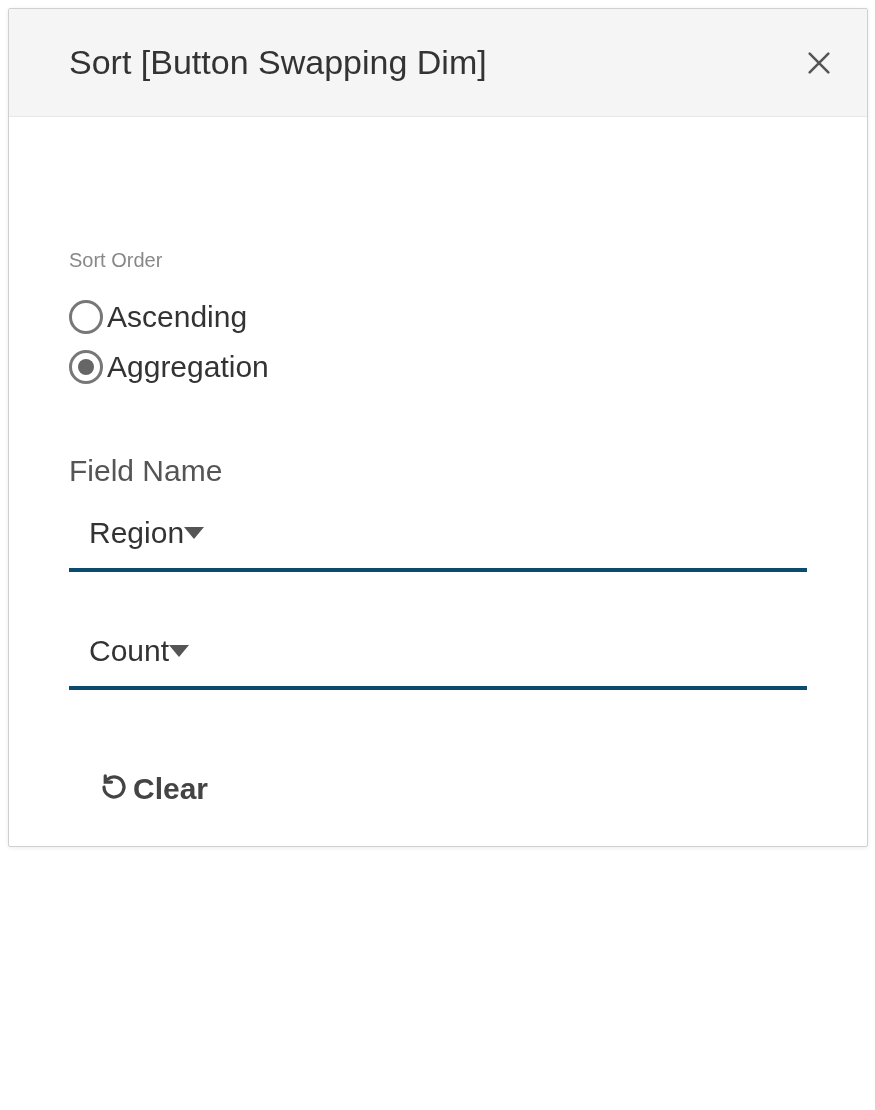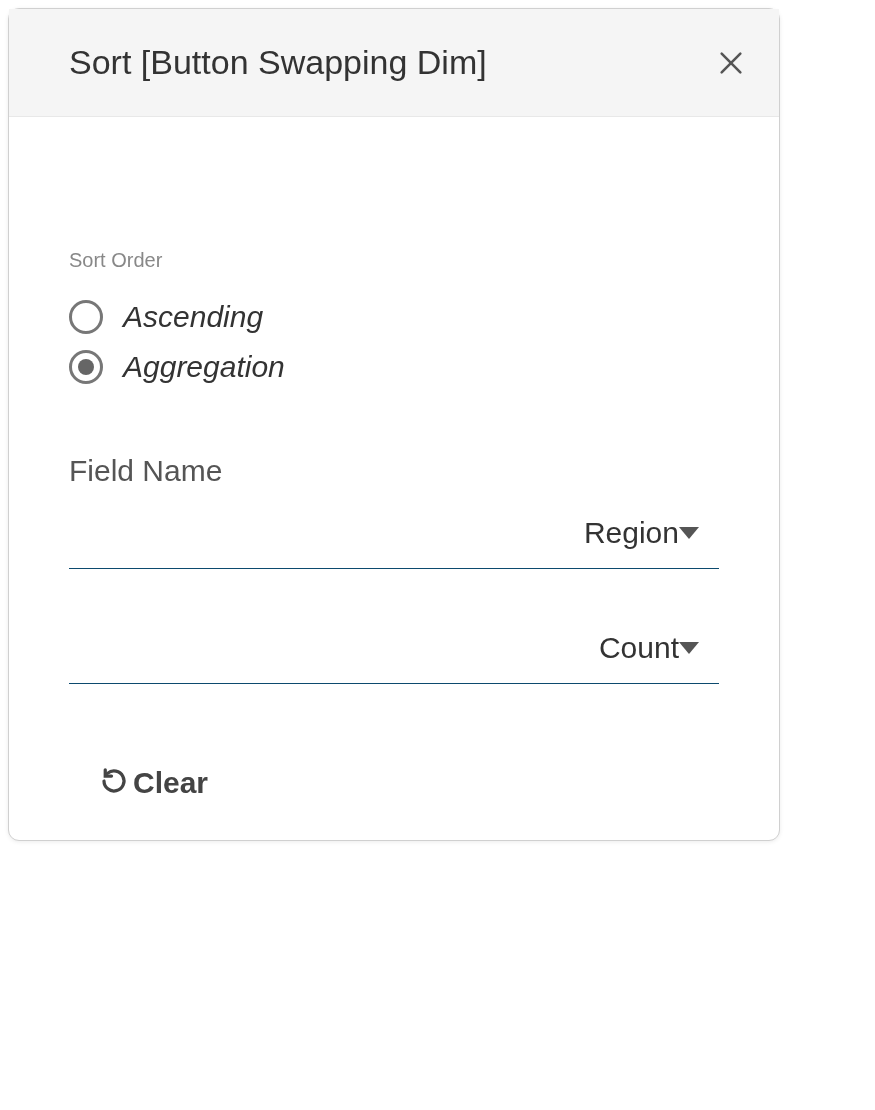--- a/index.html
+++ b/index.html
@@ -8,24 +8,24 @@
       padding: 0;
     }
     body {
       font-family: -apple-system, BlinkMacSystemFont, "Segoe UI", Arial, sans-serif;
       background: #ffffff;
       width: 875px;
       height: 1110px;
       overflow: hidden;
     }
     .dialog {
-      width: 772px;
+      width: 860px;
       margin: 8px auto 12px 8px;
       border: 1px solid #d0d0d0;
-      border-radius: 11px;
+      border-radius: 2px;
       box-shadow: 0 1px 4px rgba(0,0,0,0.08);
       background: #ffffff;
     }
     .dialog-header {
       background: #f5f5f5;
       padding: 34px 32px 34px 60px;
       display: flex;
       justify-content: space-between;
       align-items: center;
       border-bottom: 1px solid #e8e8e8;
@@ -66,24 +66,24 @@
       border-radius: 2px;
       padding: 14px 20px;
       display: flex;
       justify-content: space-between;
       align-items: center;
       cursor: pointer;
       background: #ffffff;
     }
     .dropdown-underlined {
       border: none;
-      border-bottom: 1px solid #0c4a6e;
+      border-bottom: 4px solid #0c4a6e;
       padding: 14px 20px 18px 20px;
       display: flex;
-      justify-content: flex-end;
+      justify-content: flex-start;
       align-items: center;
       cursor: pointer;
       background: #ffffff;
     }
     .dropdown-value {
       font-size: 30px;
       color: #333333;
       font-weight: 400;
     }
     .chevron-down {
@@ -98,24 +98,23 @@
     }
     .section-gap-sm {
       margin-top: 48px;
     }
     .radio-group {
       margin-top: 20px;
     }
     .radio-row {
       display: flex;
       align-items: flex-start;
-      gap: 20px;
+      gap: 4px;
       padding: 8px 0;
       cursor: pointer;
-      font-style: italic;
     }
     .radio-outer {
       width: 34px;
       height: 34px;
       border: 3px solid #777777;
       border-radius: 50%;
       display: flex;
       align-items: center;
       justify-content: center;
       flex-shrink: 0;

